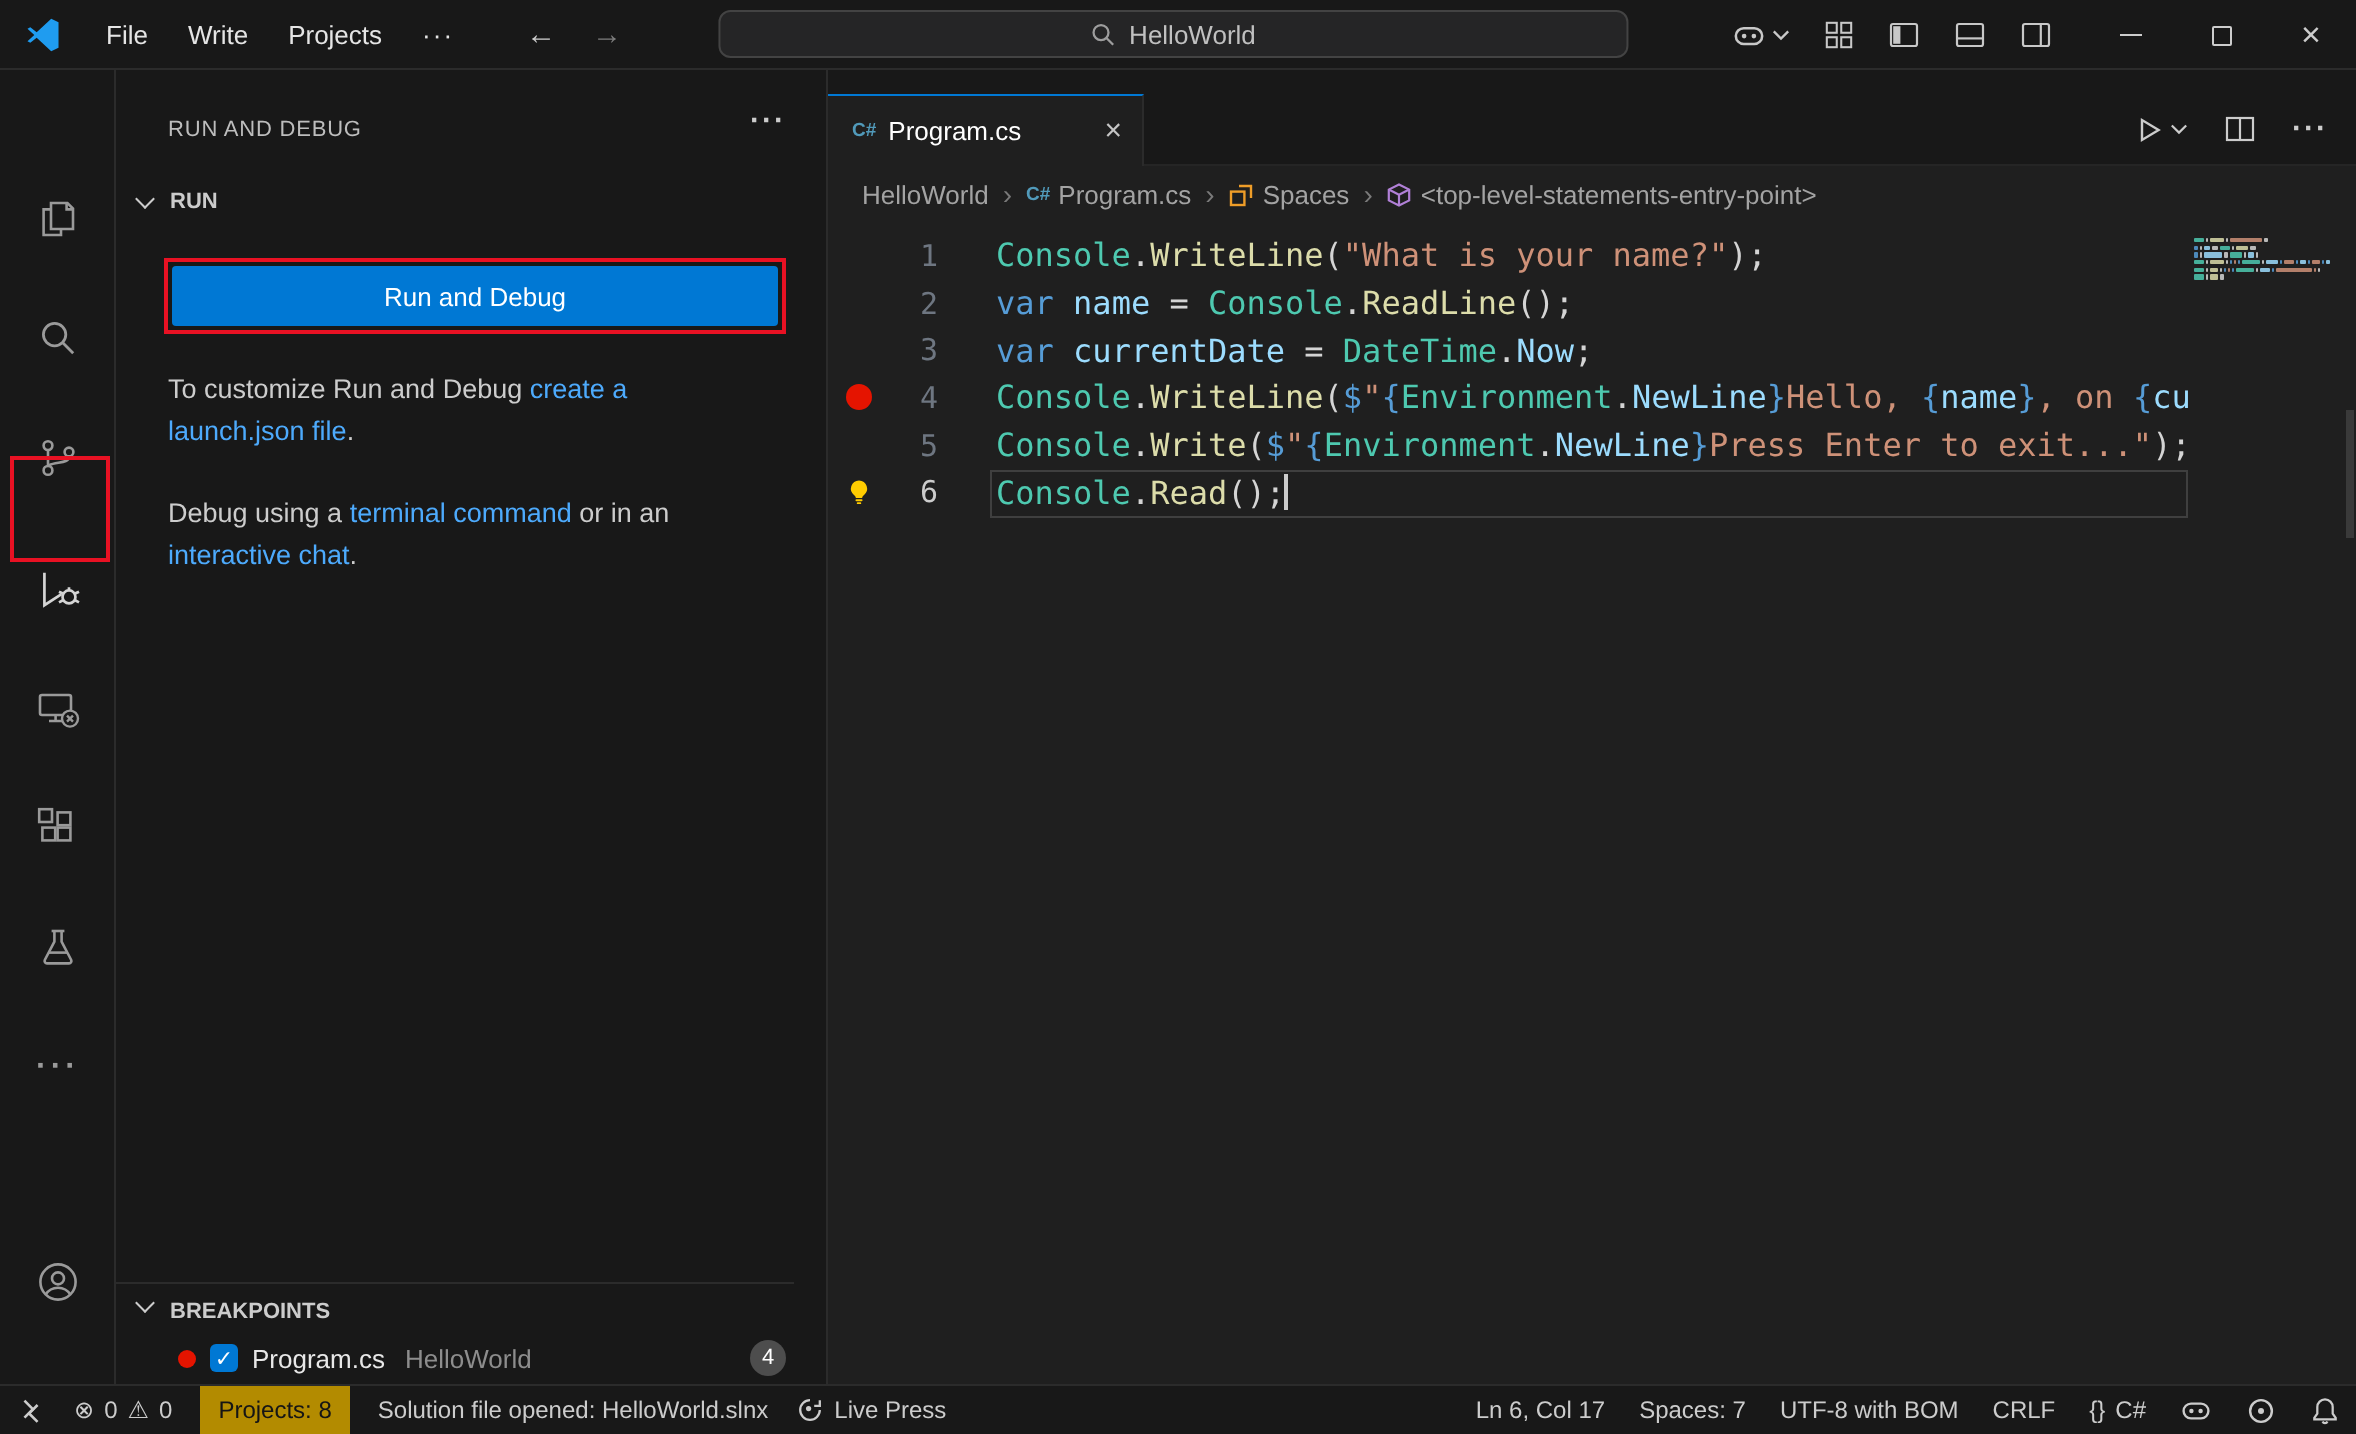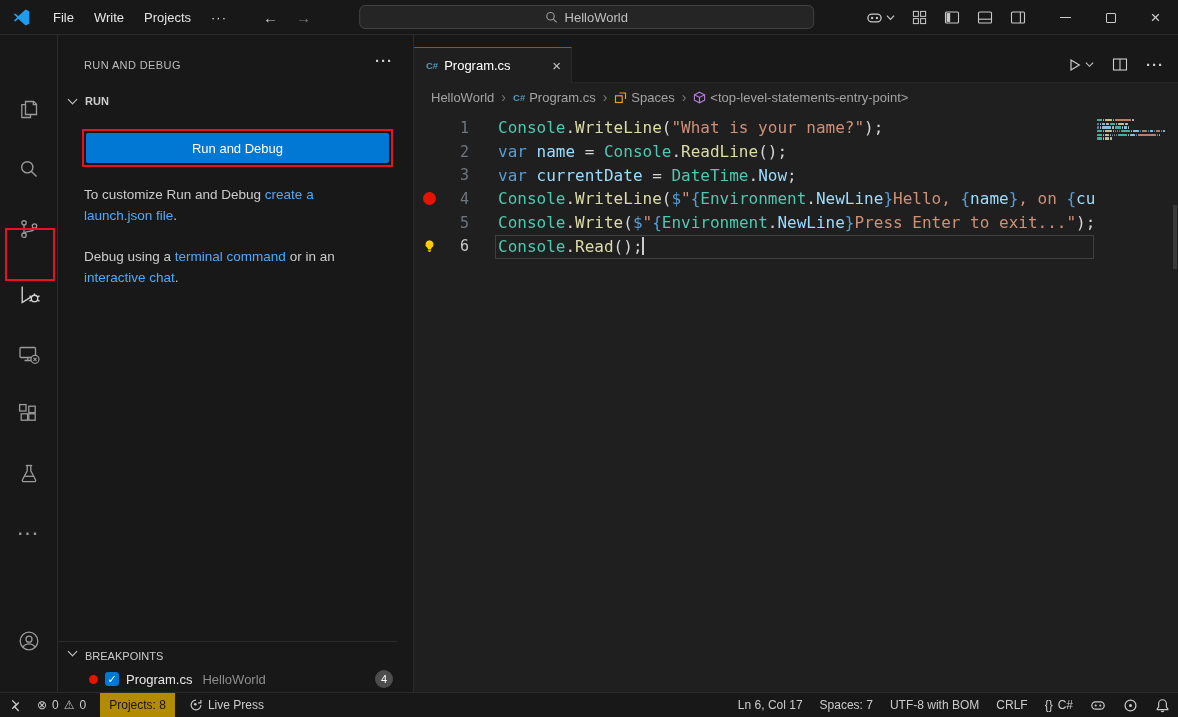--- a/index.html
+++ b/index.html
@@ -38,21 +38,21 @@
   .chev { width: 7px; height: 7px; border-left: 1.4px solid #cccccc; border-bottom: 1.4px solid #cccccc;
     display: inline-block; transform: rotate(-45deg); margin-right: 9px; position: relative; top: -2px; }
   .sb-sect { position: absolute; left: 11px; top: 60px; font-size: 11px; font-weight: bold; color: #cccccc; display: flex; align-items: center; }
   .run-btn { position: absolute; left: 28px; top: 98px; width: 303px; height: 30px; background: #0078d4;
     color: #ffffff; font-size: 13px; border: none; border-radius: 2px; display: flex; align-items: center; justify-content: center; }
   .sb-para { position: absolute; left: 26px; width: 272px; font-size: 13.5px; line-height: 21px; color: #cccccc; }
   .sb-para.p1 { top: 149px; }
   .sb-para.p2 { top: 211px; }
   .sb-link { color: #4daafc; cursor: pointer; }
   .bp-sect { position: absolute; left: 0; right: 16px; top: 606px; border-top: 1px solid #2b2b2b; padding: 8px 0 0 11px;
-    font-size: 11px; font-weight: normal; color: #cccccc; display: flex; }
+    font-size: 11px; font-weight: bold; color: #cccccc; display: flex; }
   .bp-row { position: absolute; left: 0; right: 0; top: 632px; height: 24px; display: flex; align-items: center; font-size: 13px; }
   .bp-dot-sm { width: 9px; height: 9px; border-radius: 50%; background: #e51400; margin-left: 31px; }
   .bp-check { width: 14px; height: 14px; background: #0078d4; border-radius: 3px; margin-left: 7px;
     color: #ffffff; font-size: 11px; display: flex; align-items: center; justify-content: center; }
   .bp-file { margin-left: 7px; color: #e8e8e8; }
   .bp-proj { margin-left: 10px; color: #8d8d8d; }
   .bp-badge { margin-left: auto; margin-right: 20px; width: 18px; height: 18px; border-radius: 50%;
     background: #4d4d4d; color: #ffffff; font-size: 11px; display: flex; align-items: center; justify-content: center; }
 
   
@@ -391,20 +391,21 @@
       </g>
     </svg>
   </span>
   <span class="st-item">
     <span class="st-ico">⊗</span>
     <span>0</span>
     <span class="st-ico">⚠</span>
     <span>0</span>
   </span>
   <span class="projects">Projects: 8</span>
+  <span class="st-item">Solution file opened: HelloWorld.slnx</span>
   <span class="st-item">
     <svg width="14" height="14" viewBox="0 0 16 16">
       <g fill="none" stroke="#cccccc" stroke-width="1.3">
         <path d="M13.6 8A5.6 5.6 0 1 1 8 2.4"></path>
           <path d="M13.6 2.4v3.2h-3.2"></path>
       </g>
       <circle cx="7.2" cy="7.2" r="1.5" fill="#cccccc"></circle>
     </svg>
     <span>Live Press</span>
   </span>

